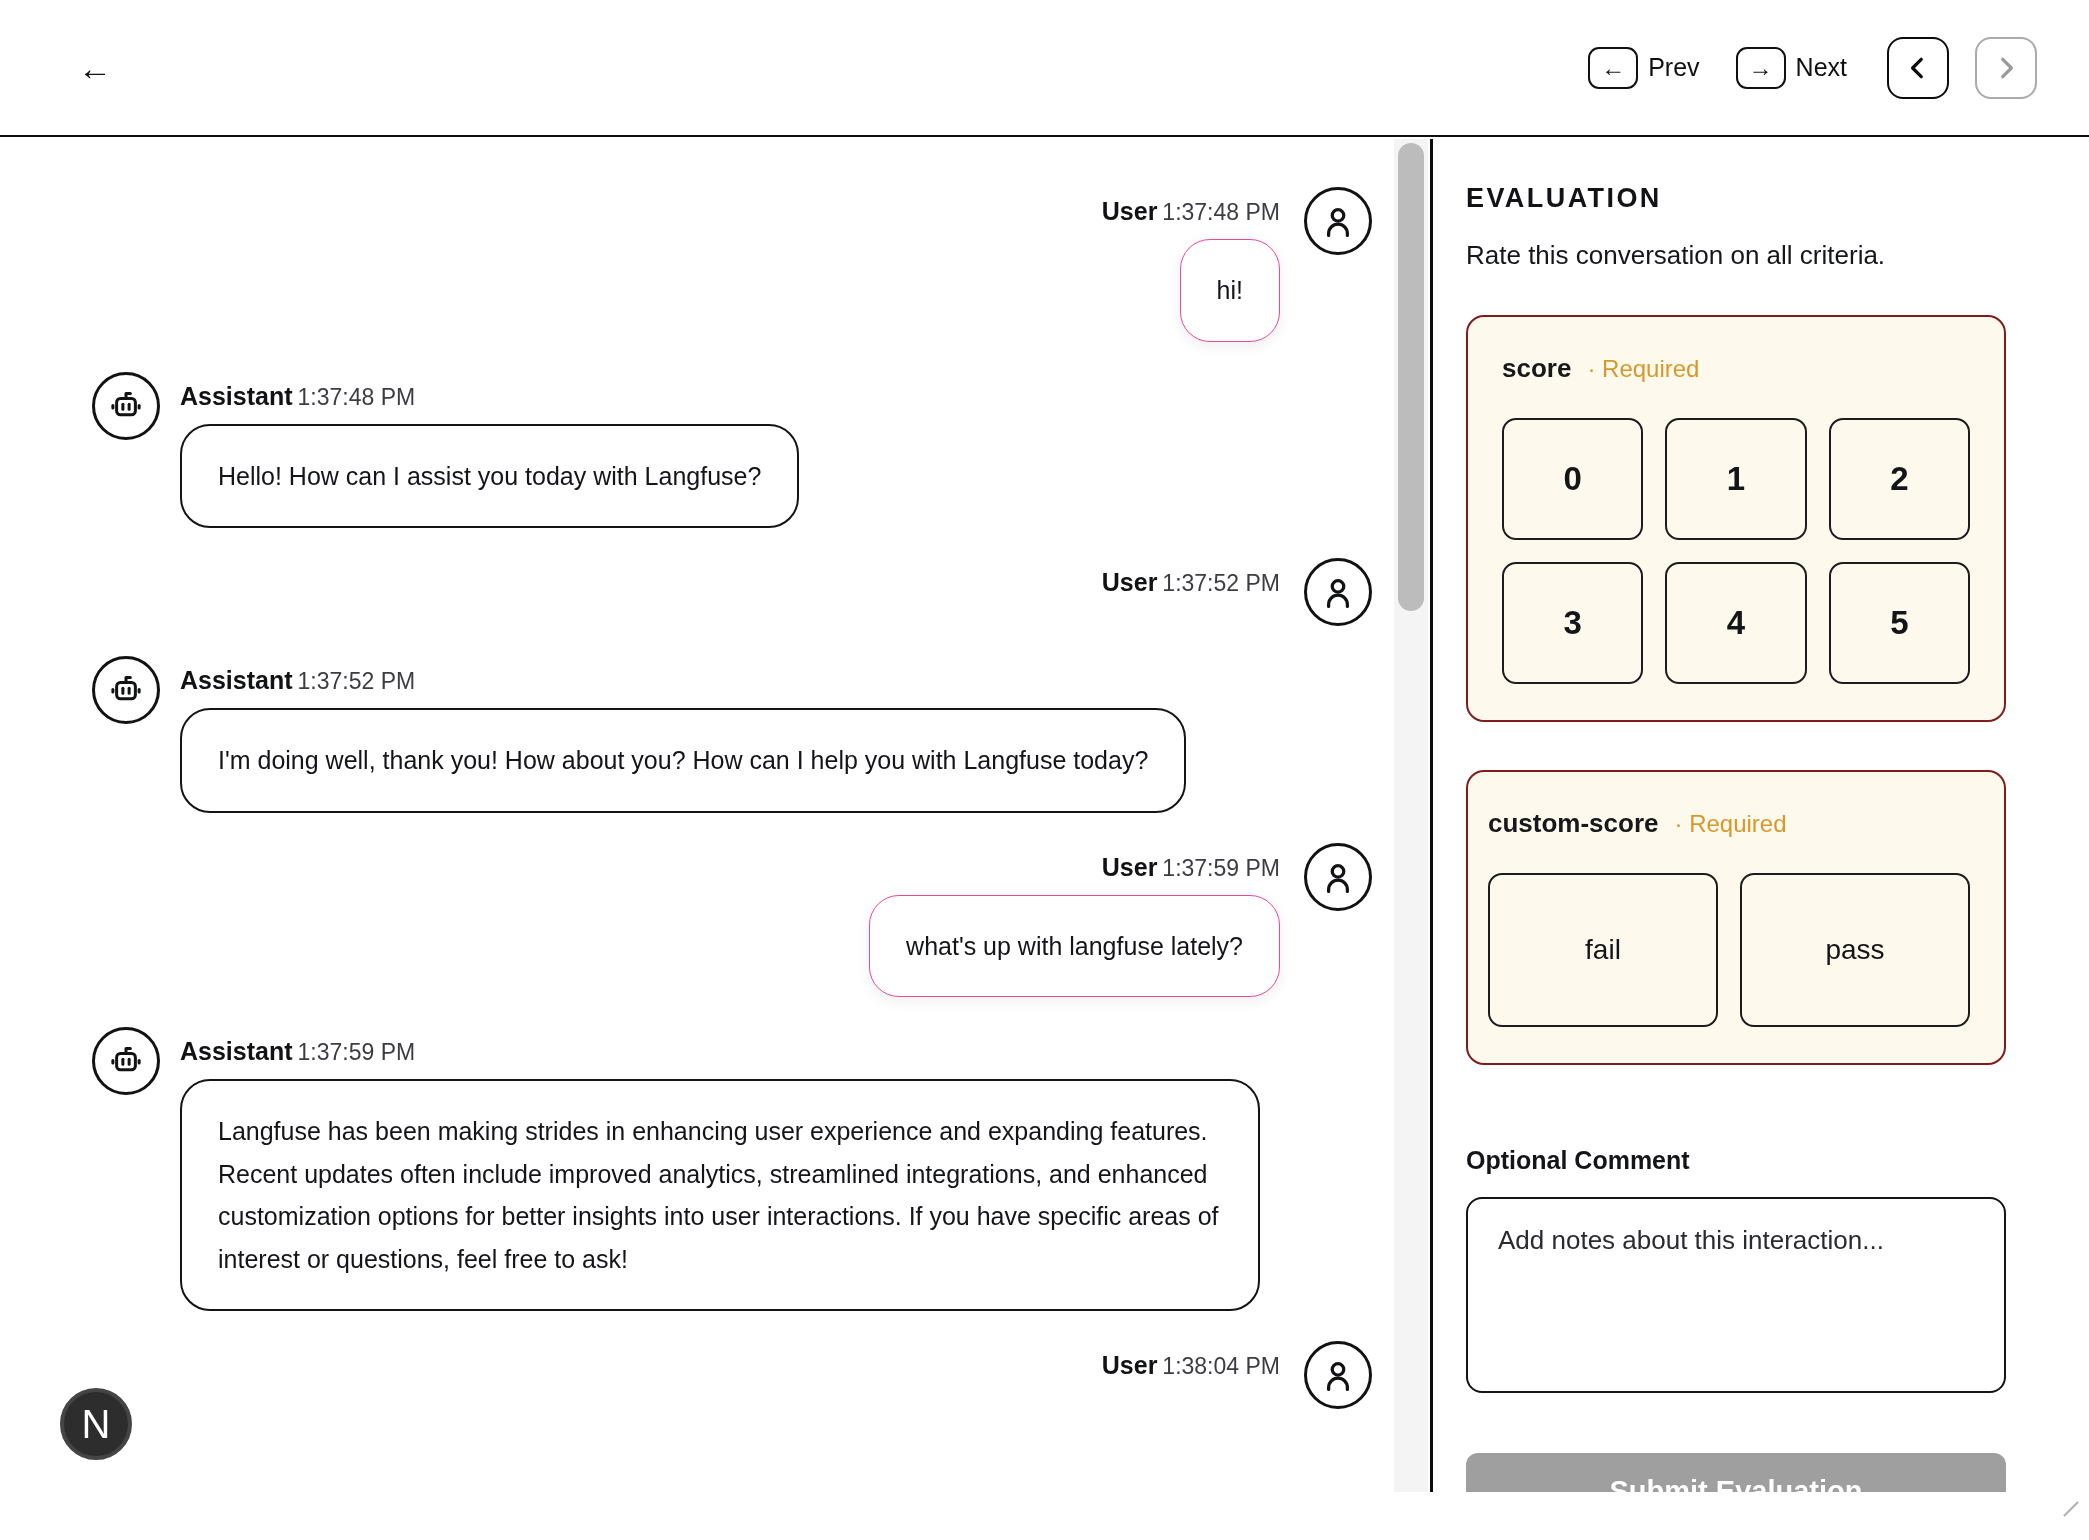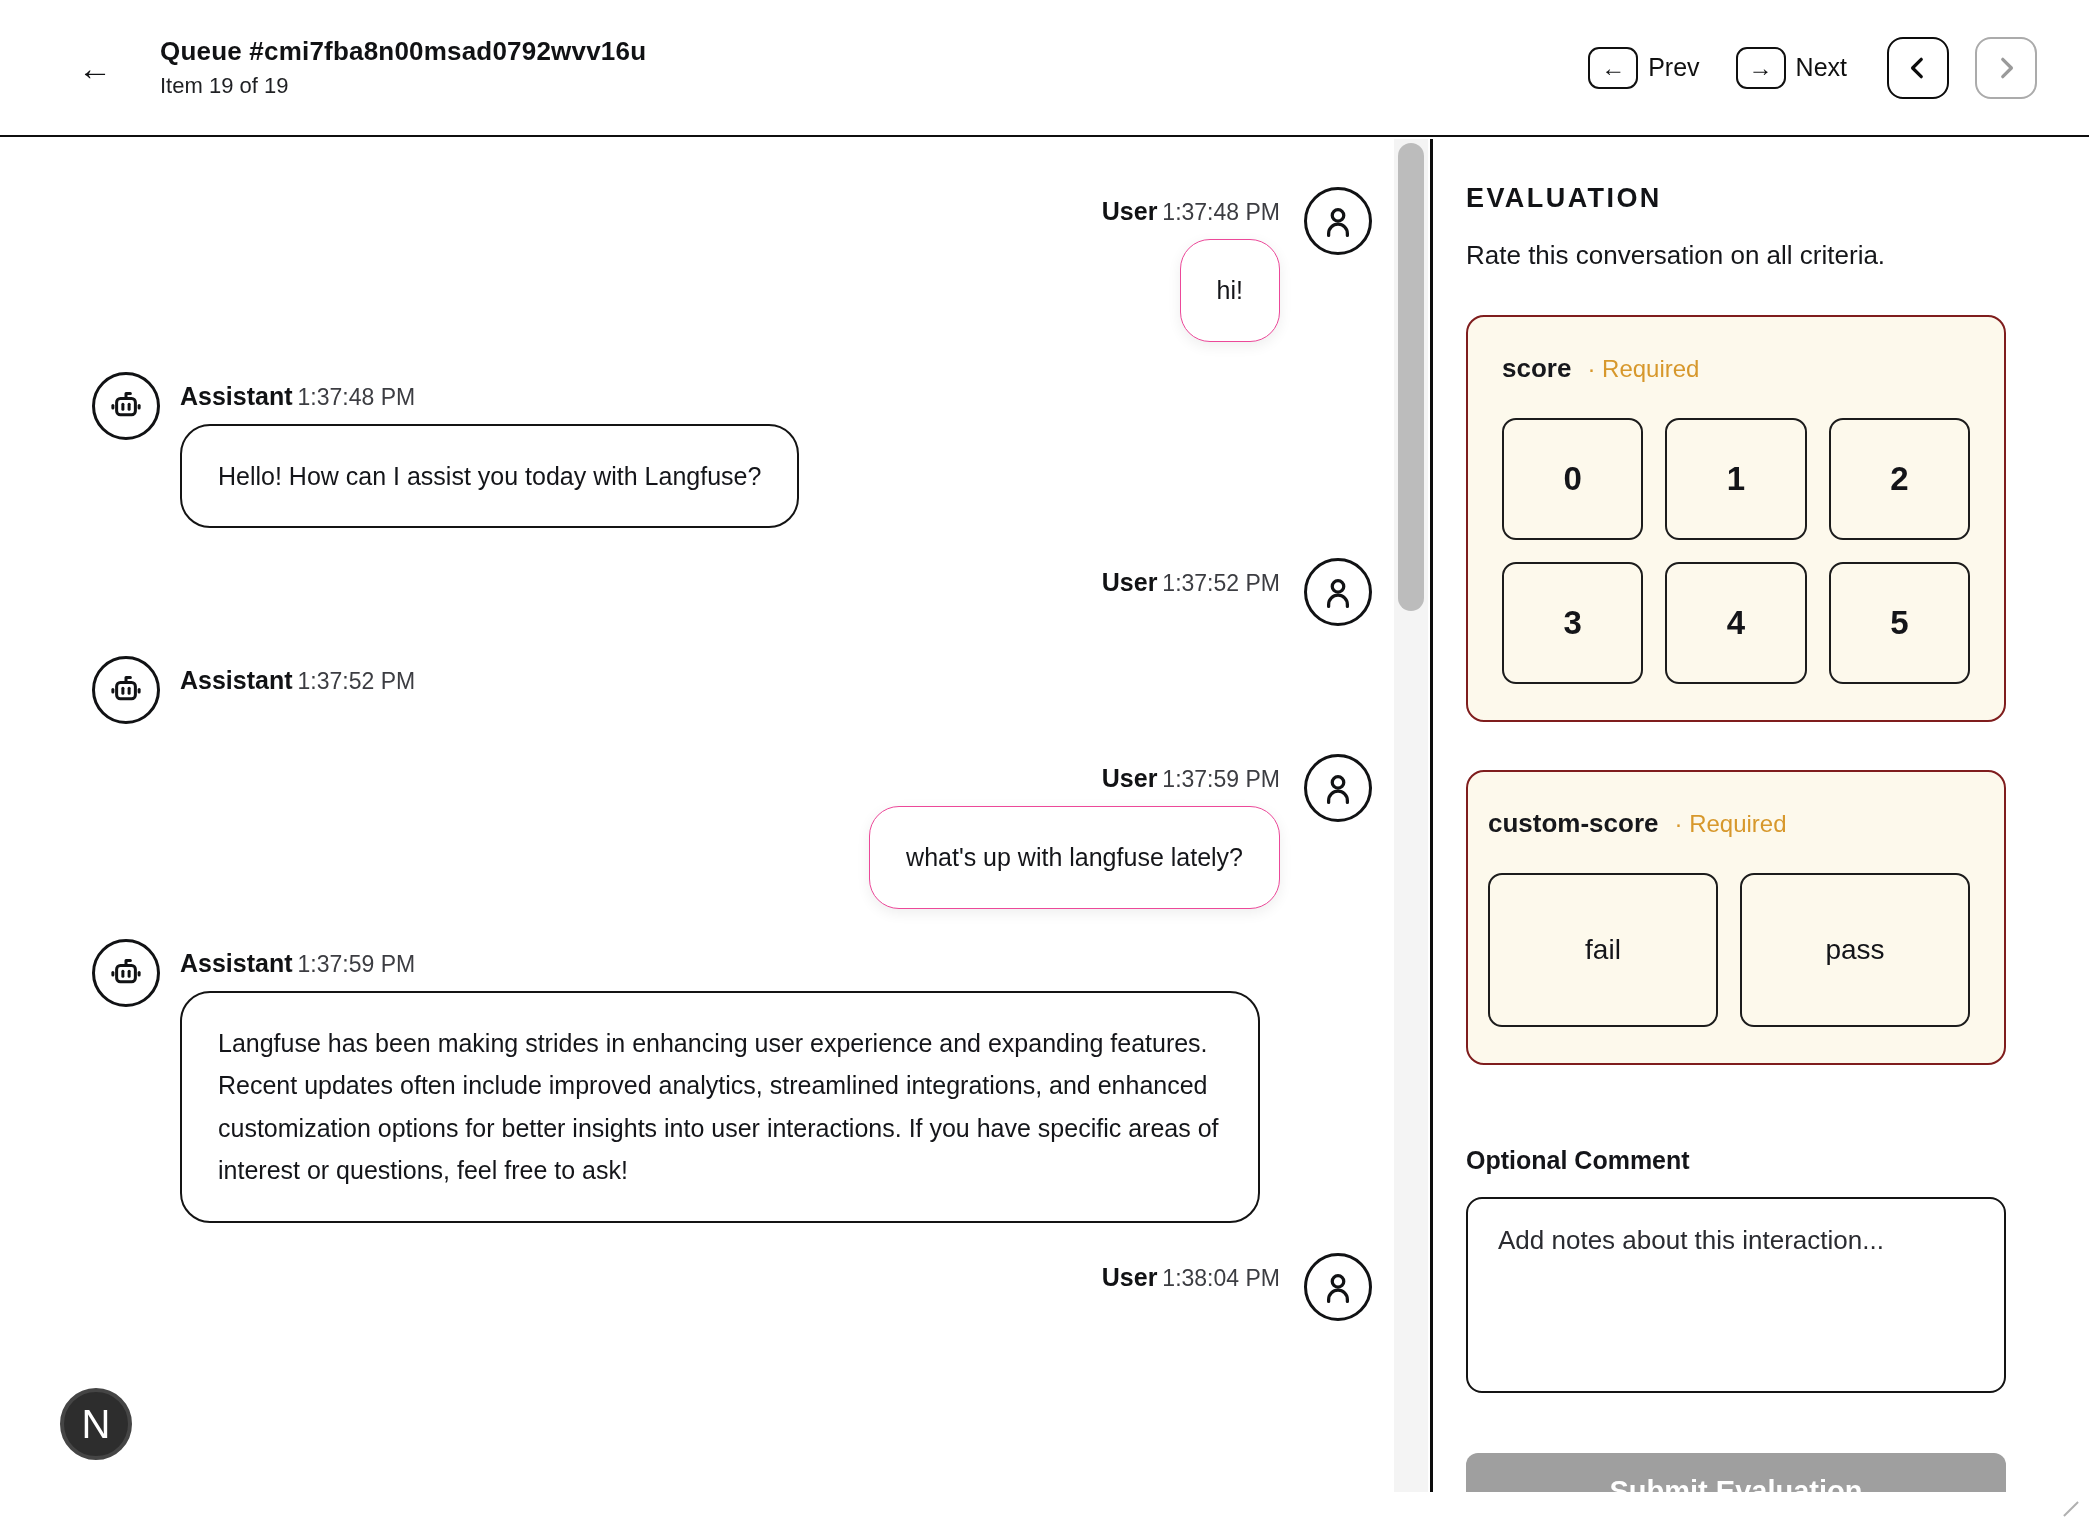--- a/index.html
+++ b/index.html
@@ -91,24 +91,20 @@
   .resize-grip::after { content:""; position:absolute; right:2px; bottom:2px; width:20px; height:0;
                         border-top:2px solid #b0b0b0; transform:rotate(-45deg); }
 </style>
 </head>
 <body>
 
 <div class="screen">
 
   <div class="header">
     <button class="back-btn">←</button>
-    <div class="title-block">
-      <div class="queue-title">Queue #cmi7fba8n00msad0792wvv16u</div>
-      <div class="queue-subtitle">Item 19 of 19</div>
-    </div>
     <div class="header-right">
       <div class="nav-group">
         <span class="nav-icon-box">←</span>
         <span class="nav-label">Prev</span>
       </div>
       <div class="nav-group">
         <span class="nav-icon-box">→</span>
         <span class="nav-label">Next</span>
       </div>
       <div class="big-btn active">
@@ -186,20 +182,21 @@
         <line x1="18.5" y1="14.5" x2="18.5" y2="18.5"></line>
         <line x1="5.5" y1="15.5" x2="5.5" y2="17.5"></line>
         <line x1="26.5" y1="15.5" x2="26.5" y2="17.5"></line>
       </svg>
     </div>
     <div class="msg-body">
       <div class="msg-head">
         <span class="role">Assistant</span>
         <span class="time">1:37:52 PM</span>
       </div>
+      <div class="bubble">I'm doing well, thank you! How about you? How can I help you with Langfuse today?</div>
     </div>
 
   </div>
         <div class="msg user">
 
     <div class="msg-body">
       <div class="msg-head">
         <span class="role">User</span>
         <span class="time">1:37:59 PM</span>
       </div>

